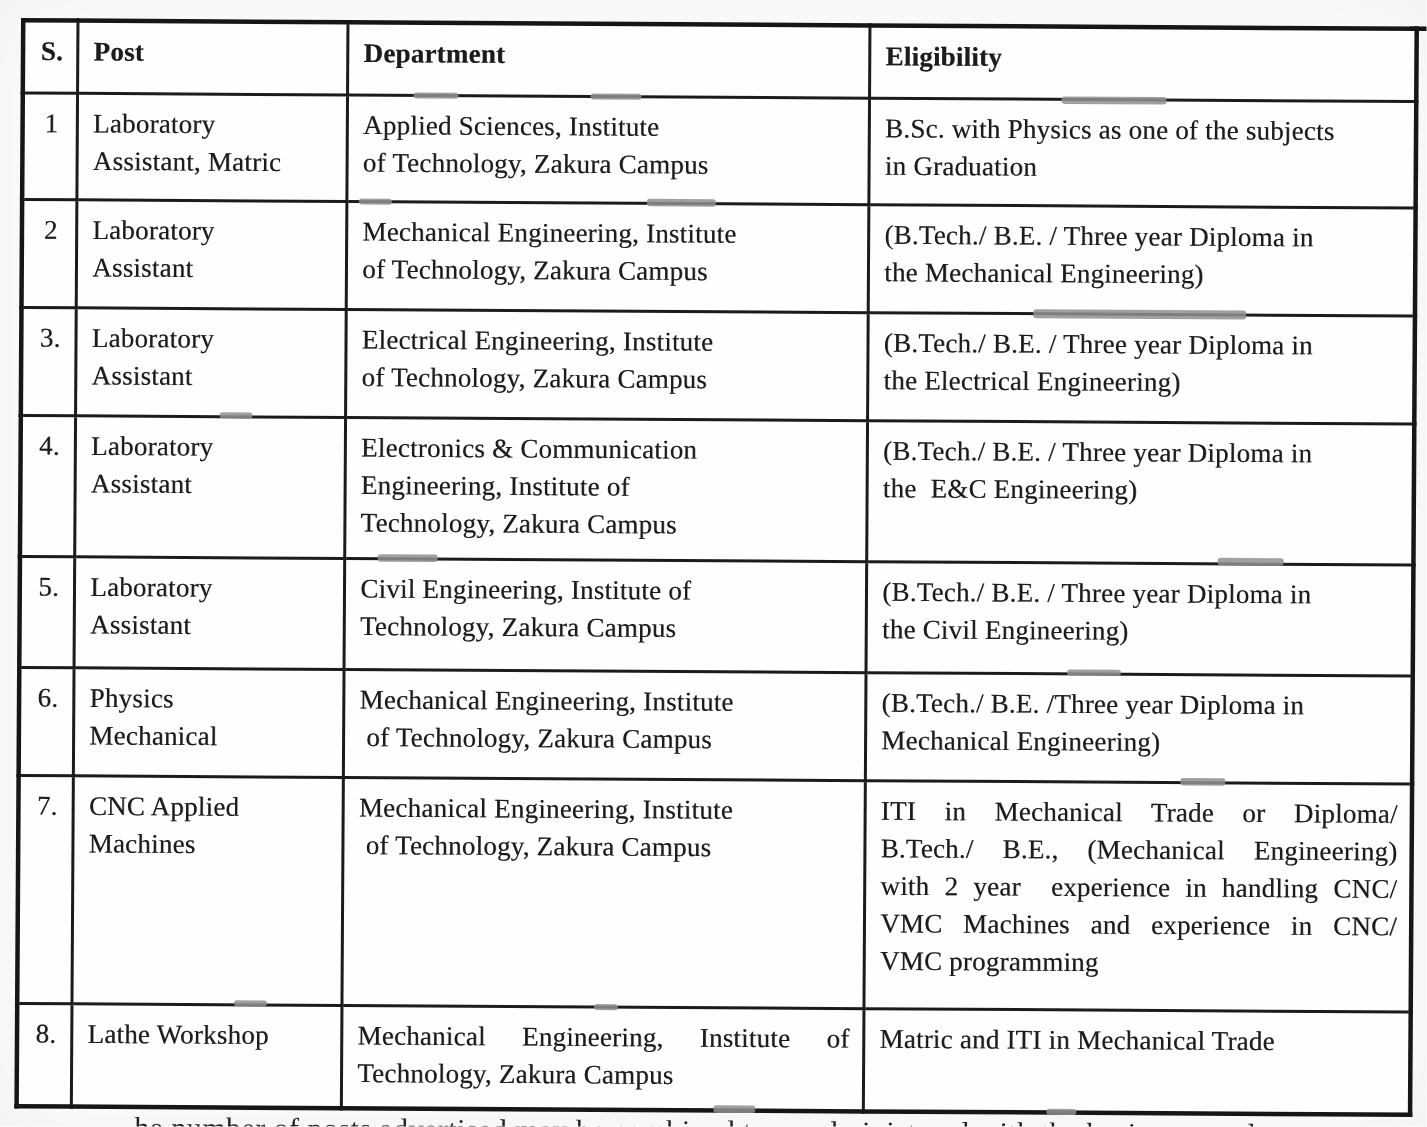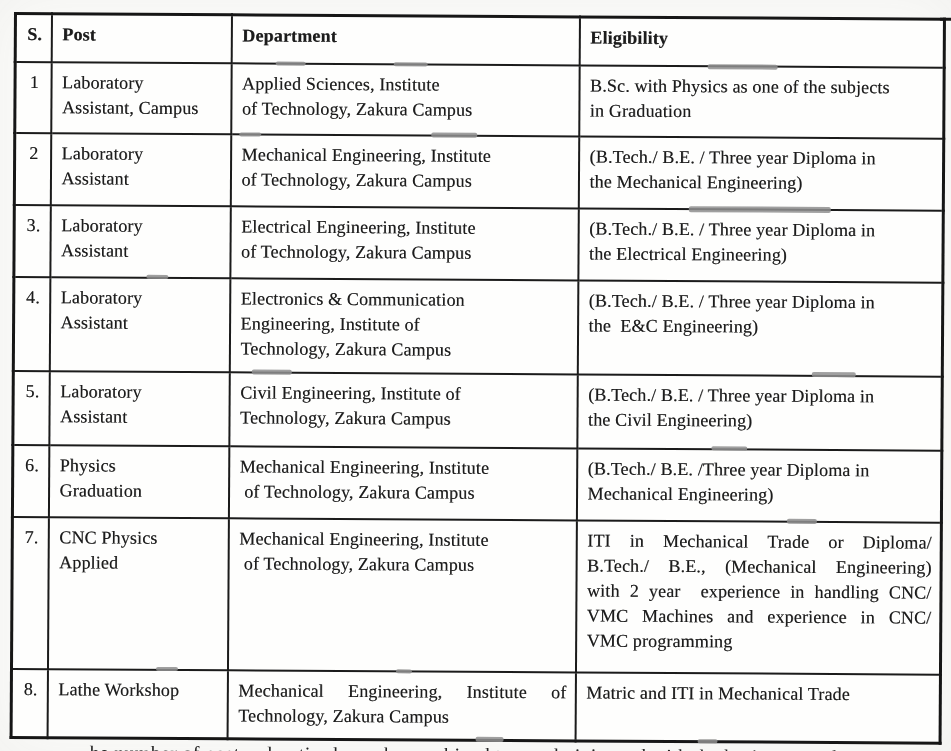--- a/index.html
+++ b/index.html
@@ -84,21 +84,21 @@
           <tr style="height:48px;">
         <th class="sno">S.</th>
         <th>Post</th>
         <th>Department</th>
         <th>Eligibility</th>
       </tr>
       <tr style="height:71px;">
         <td class="sno">1</td>
         <td>
               <div class="ln">Laboratory</div>
-              <div class="ln">Assistant, Campus</div>
+              <div class="ln">Assistant, Matric</div>
             </td>
         <td>
               <div class="ln">Applied Sciences, Institute</div>
               <div class="ln">of Technology, Zakura Campus</div>
             </td>
         <td>
               <div class="ln">B.Sc. with Physics as one of the subjects</div>
               <div class="ln">in Graduation</div>
             </td>
       </tr>
@@ -160,36 +160,36 @@
             </td>
         <td>
               <div class="ln">(B.Tech./ B.E. / Three year Diploma in</div>
               <div class="ln">the Civil Engineering)</div>
             </td>
       </tr>
       <tr style="height:72px;">
         <td class="sno">6.</td>
         <td>
               <div class="ln">Physics</div>
-              <div class="ln">Graduation</div>
+              <div class="ln">Mechanical</div>
             </td>
         <td>
               <div class="ln">Mechanical Engineering, Institute</div>
               <div class="ln"> of Technology, Zakura Campus</div>
             </td>
         <td>
               <div class="ln">(B.Tech./ B.E. /Three year Diploma in</div>
               <div class="ln">Mechanical Engineering)</div>
             </td>
       </tr>
       <tr style="height:152px;">
         <td class="sno">7.</td>
         <td>
-              <div class="ln">CNC Physics</div>
-              <div class="ln">Applied</div>
+              <div class="ln">CNC Applied</div>
+              <div class="ln">Machines</div>
             </td>
         <td>
               <div class="ln">Mechanical Engineering, Institute</div>
               <div class="ln"> of Technology, Zakura Campus</div>
             </td>
         <td class="justify">
               <div class="ln">ITI in Mechanical Trade or Diploma/</div>
               <div class="ln">B.Tech./ B.E., (Mechanical Engineering)</div>
               <div class="ln">with 2 year  experience in handling CNC/</div>
               <div class="ln">VMC Machines and experience in CNC/</div>

